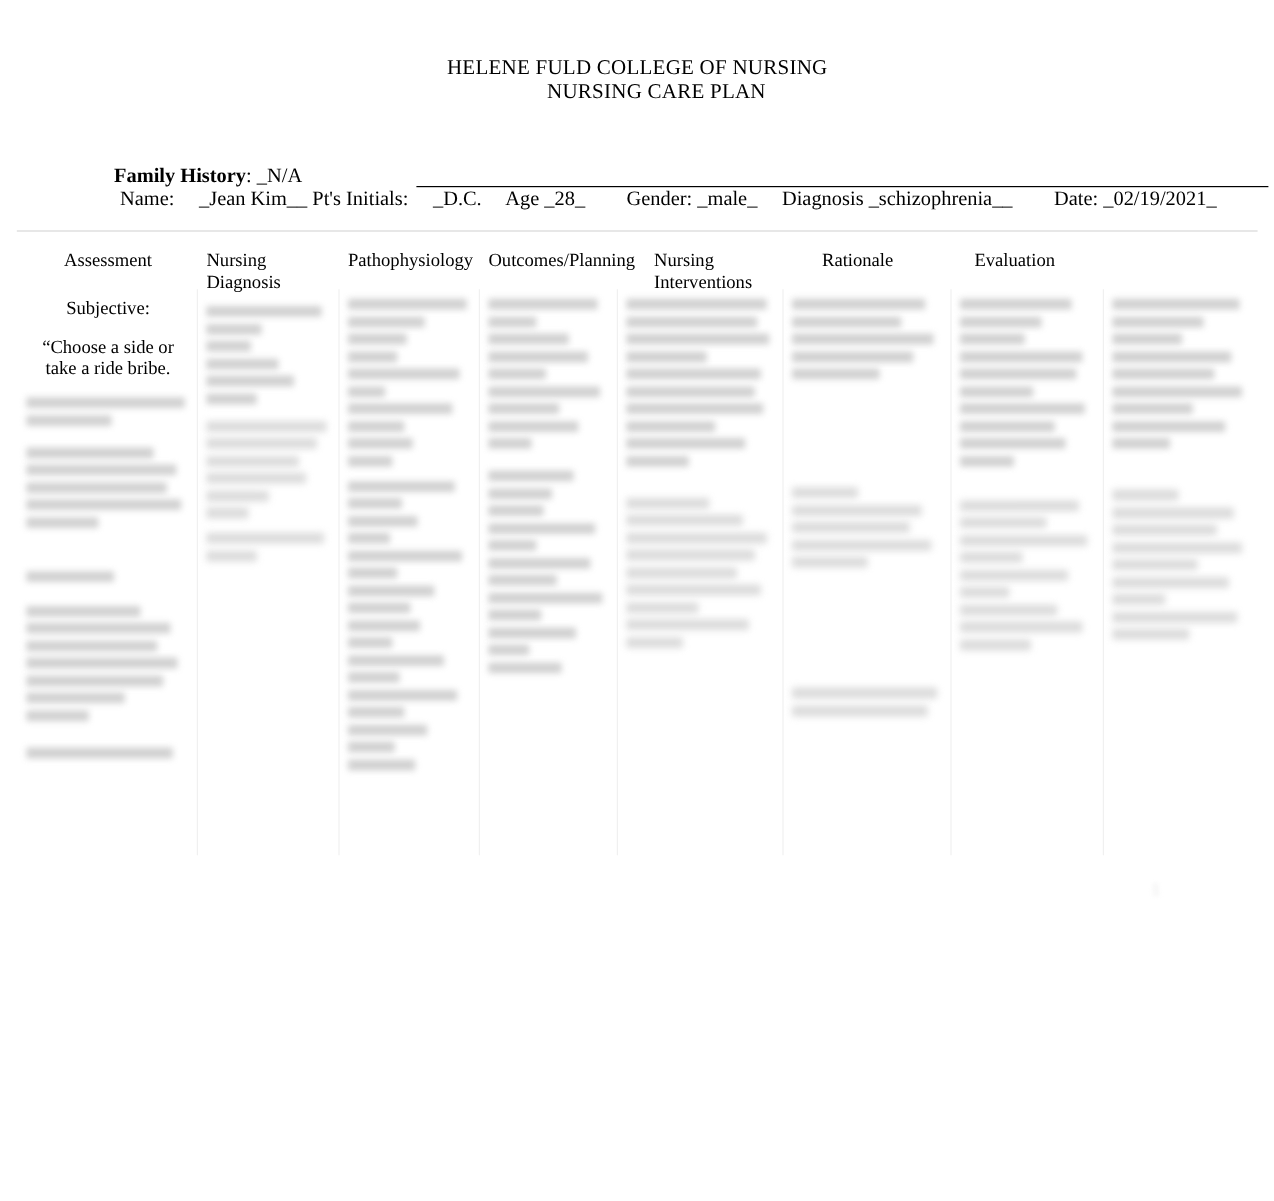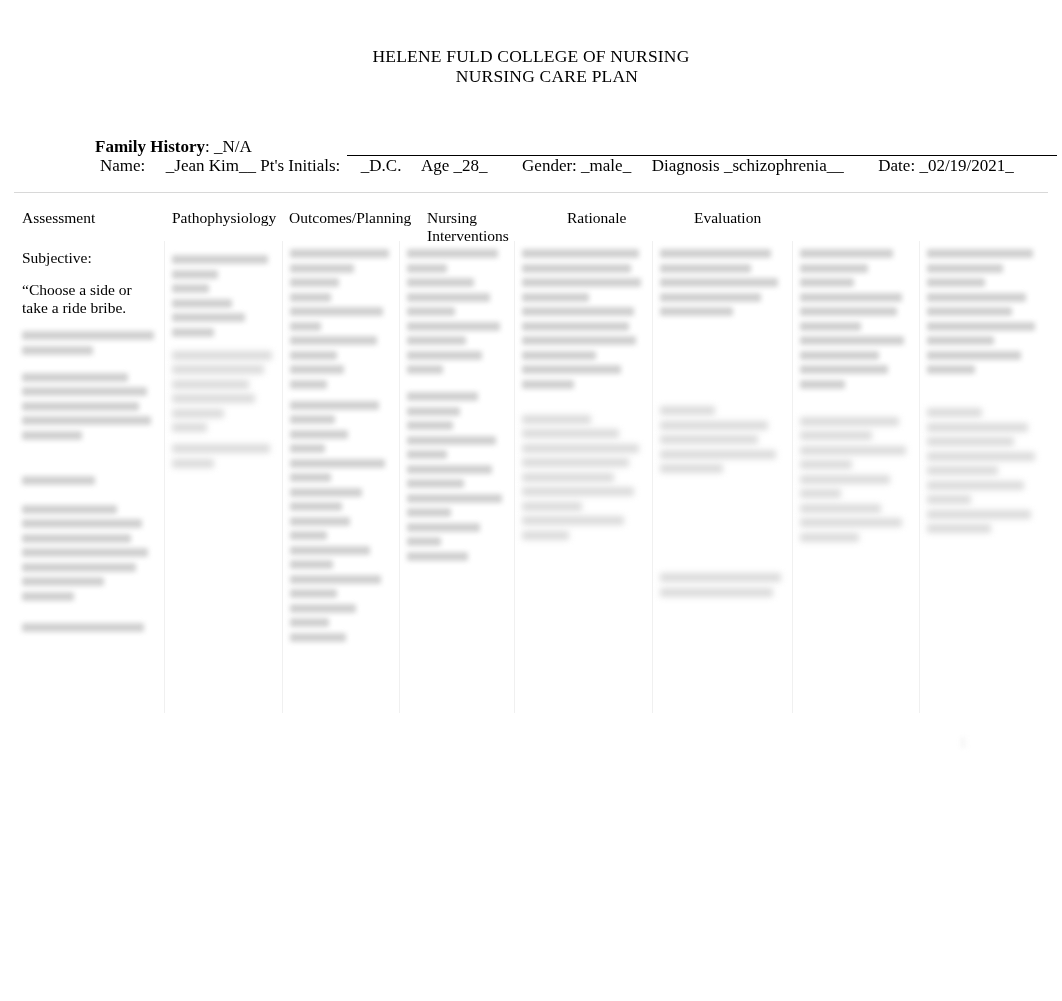--- a/index.html
+++ b/index.html
@@ -72,21 +72,21 @@
     align-items: stretch;
   }
   .plan-col {
     box-sizing: border-box;
     padding: 8px 6px 0 8px;
     font-size: 15.5px;
     line-height: 18px;
     position: relative;
   }
   
-  .c0 { width: 150px; }
+  .c0 { width: 150px; text-align: center; }
   .c1 { width: 118px; }
   .c2 { width: 117px; }
   .c3 { width: 115px; }
   .c4 { width: 138px; }
   .c5 { width: 140px; }
   .c6 { width: 127px; }
   .c7 { width: 129px; }
 
   .head-row .plan-col {
     padding-top: 16px;
@@ -184,20 +184,23 @@
   </div>
 
 </div>
 
 <div class="plan-table">
 
   <div class="plan-row head-row">
     <div class="plan-col c0">
       <div class="col-head">Assessment</div>
     </div>
+    <div class="plan-col c1">
+      <div class="col-head">Nursing Diagnosis</div>
+    </div>
     <div class="plan-col c2">
       <div class="col-head">Pathophysiology</div>
     </div>
     <div class="plan-col c4">
       <div class="col-head">Outcomes/Planning</div>
     </div>
     <div class="plan-col c5">
       <div class="col-head">Nursing Interventions</div>
     </div>
     <div class="plan-col c6">

